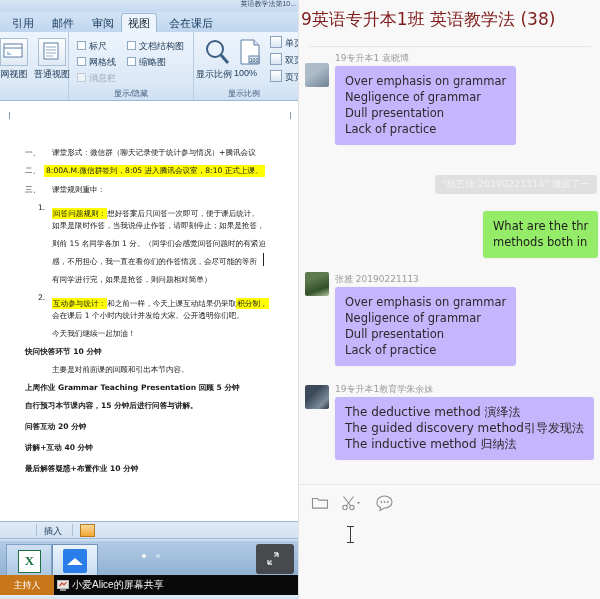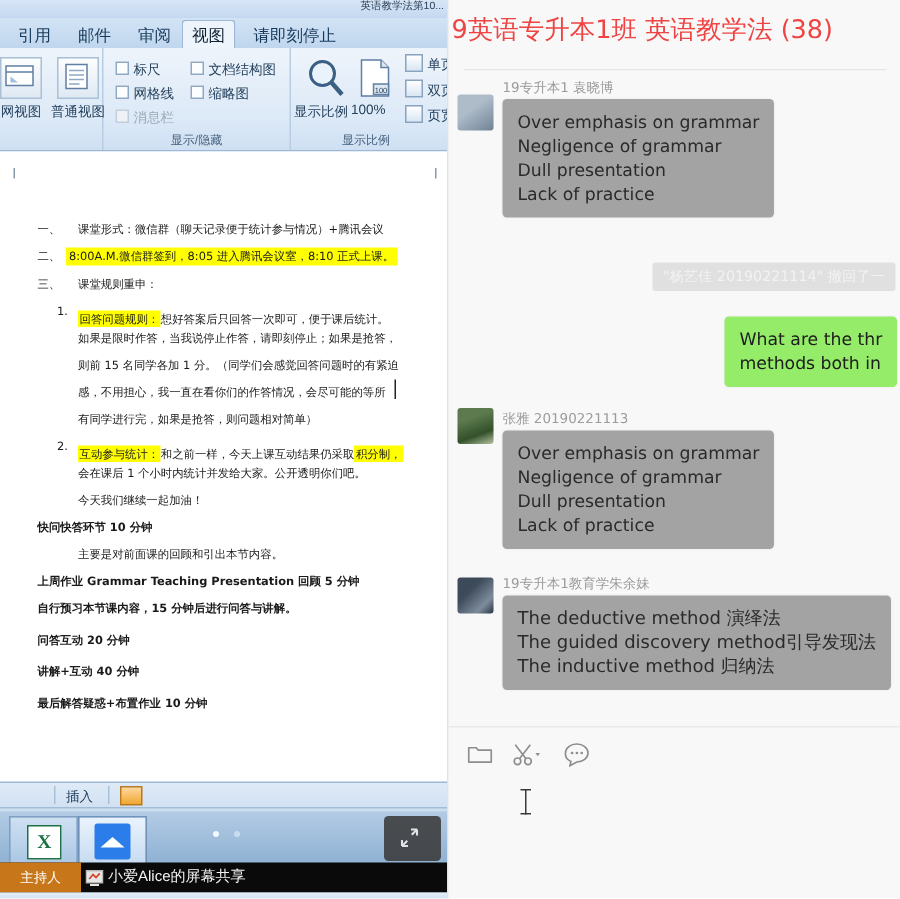--- a/index.html
+++ b/index.html
@@ -274,21 +274,21 @@
   }
   .chat-header {
     position: absolute;
     left: 0; top: 0; width: 302px; height: 46px;
     background: #f8f8f8;
   }
   .chat-title {
     position: absolute;
     left: 2px; top: 8px;
     font-size: 17px;
-    color: #ef4444;
+    color: #7f1d1d;
     white-space: nowrap;
     font-family: "DejaVu Sans", sans-serif;
   }
   .chat-divider {
     position: absolute;
     left: 10px; top: 46px; width: 282px; height: 1px;
     background: #e6e6e6;
   }
   .chat-body {
     position: absolute;
@@ -309,21 +309,21 @@
   .avatar.a3 { background: linear-gradient(135deg,#3c4a5a 35%,#7d8c9c 75%,#2a3442); }
   .sender {
     position: absolute;
     font-size: 9px;
     color: #9b9b9b;
     white-space: nowrap;
     font-family: "DejaVu Sans", sans-serif;
   }
   .bubble {
     position: absolute;
-    background: #a3a3a3;
+    background: #c4b5fd;
     border-radius: 3px;
     padding: 7px 10px 8px 10px;
     font-size: 11.5px;
     line-height: 16px;
     color: #2a2a2a;
     white-space: nowrap;
     font-family: "DejaVu Sans", sans-serif;
     box-shadow: 0 0 0 1px rgba(0,0,0,0.02);
   }
   .bubble.green {
@@ -379,21 +379,21 @@
 
     <div class="word-titlebar">
       <span class="doc-title">英语教学法第10...</span>
     </div>
 
     <div class="ribbon-tabs">
       <div class="ribbon-tab" style="left:6px;">引用</div>
       <div class="ribbon-tab" style="left:46px;">邮件</div>
       <div class="ribbon-tab" style="left:86px;font-family:Liberation Serif, serif;">审阅</div>
       <div class="ribbon-tab active" style="left:121px;">视图</div>
-      <div class="ribbon-tab" style="left:163px;">请即刻停止</div>
+      <div class="ribbon-tab" style="left:163px;">会在课后</div>
     </div>
 
     <div class="ribbon-body">
 
       <div class="rgroup" style="left:69px; width:124px;">
         <div class="chk" style="left:8px; top:8px;">
           <span class="chkbox"></span><span>标尺</span>
         </div>
         <div class="chk" style="left:58px; top:8px;">
           <span class="chkbox"></span><span>文档结构图</span>

